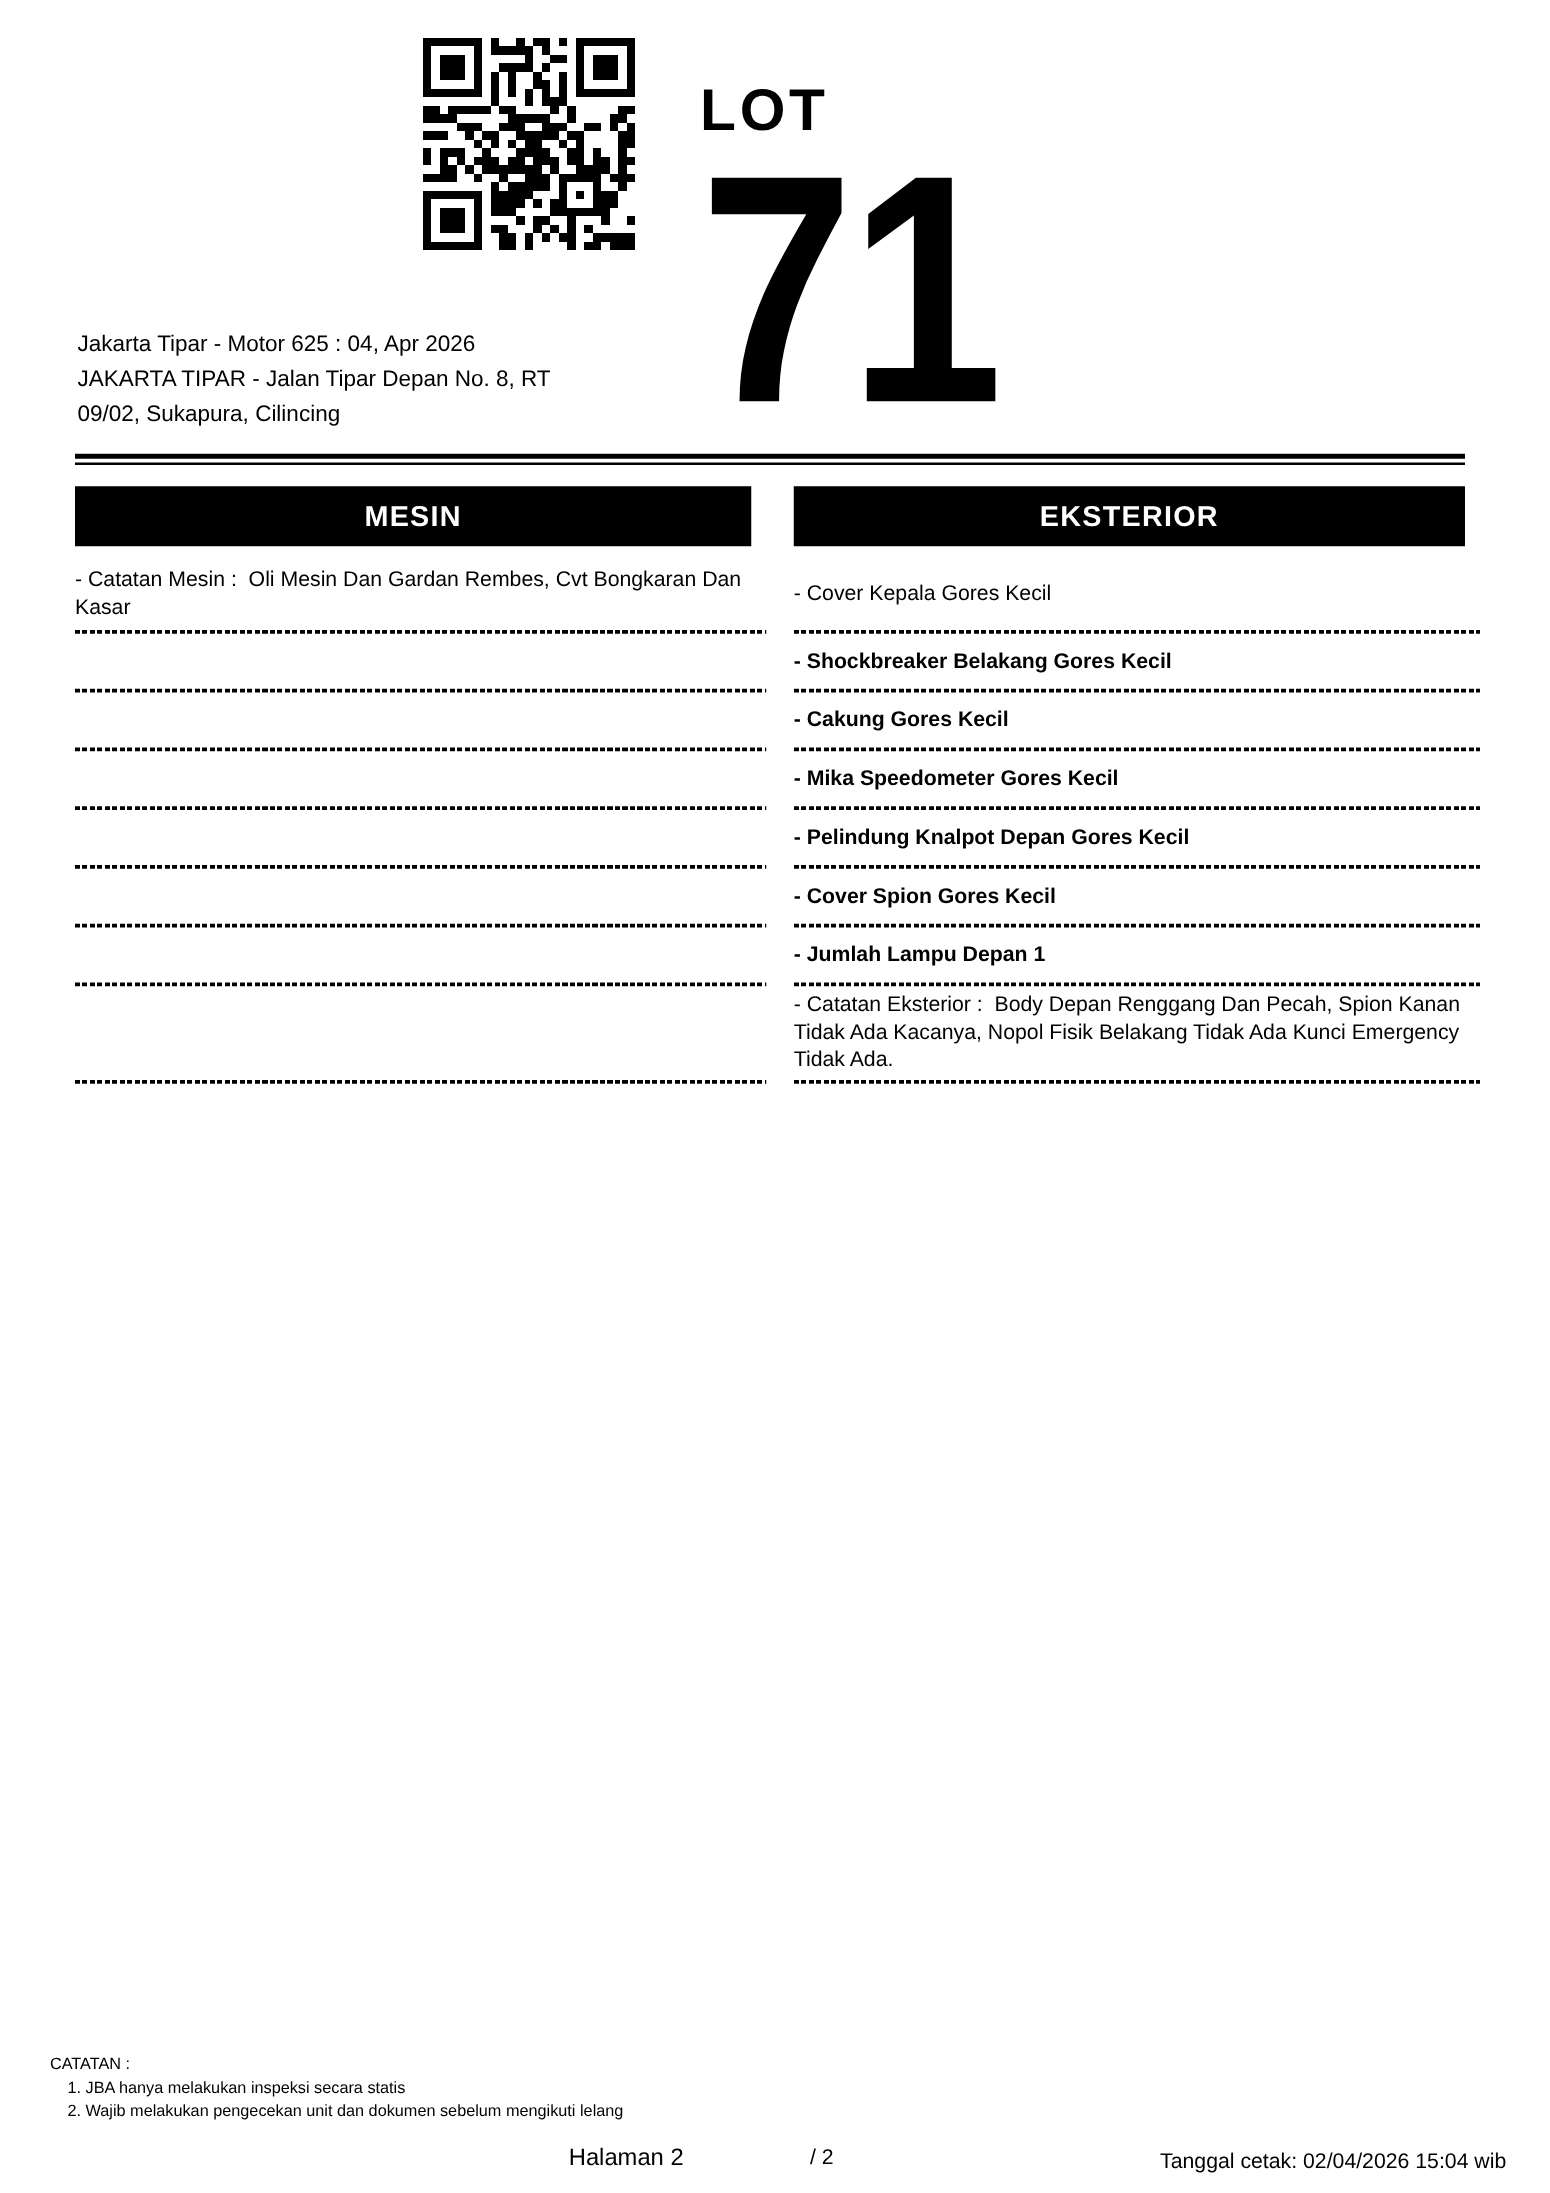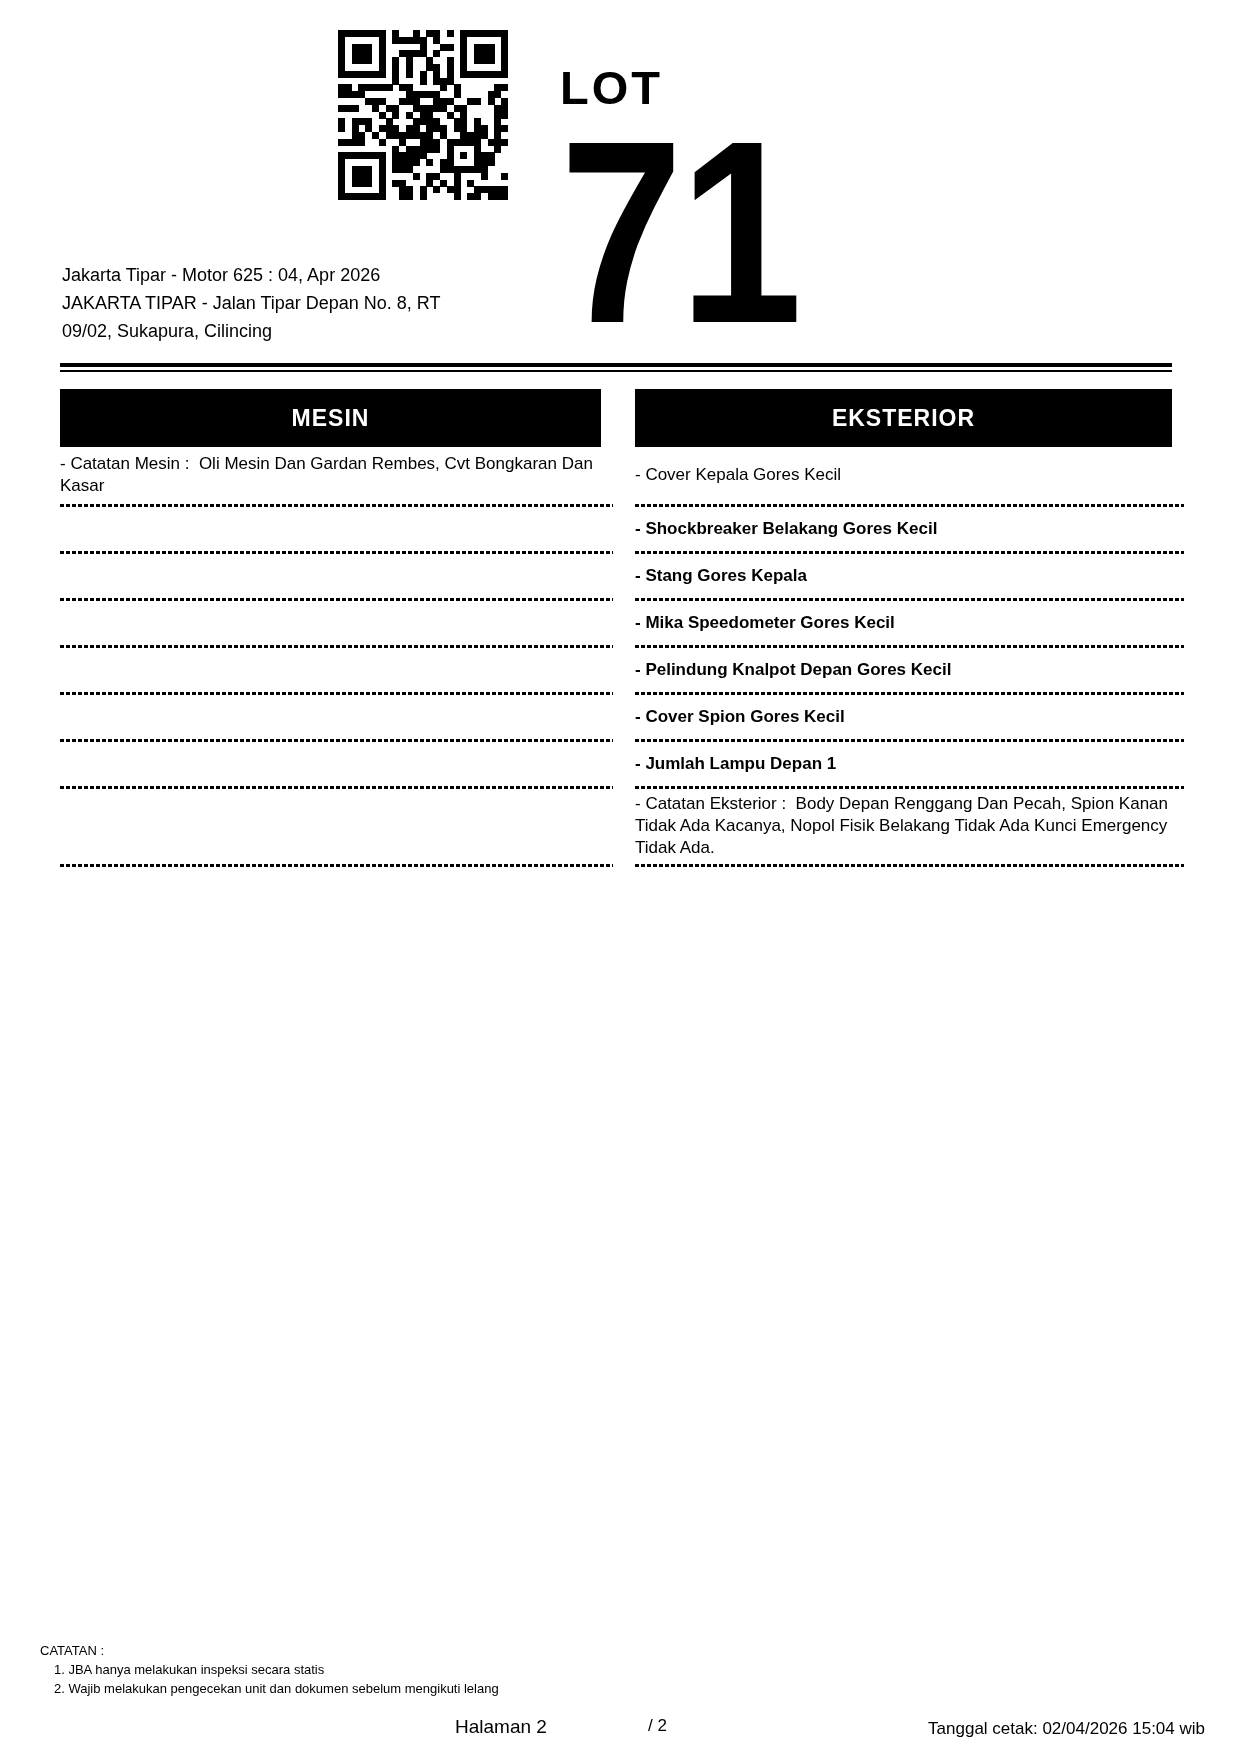--- a/index.html
+++ b/index.html
@@ -30,21 +30,21 @@
     position:absolute;left:62px;top:261px;
     font-size:18px;line-height:28px;
   }
   
   .rule{position:absolute;left:60px;top:363px;width:1112px;}
   .rule .thick{height:4px;background:#000;}
   .rule .thin{height:2px;background:#000;margin-top:3px;}
   
   .bars{position:absolute;left:60px;top:389px;width:1112px;display:flex;gap:10px;}
   .bar{
-    height:58px;background:#000;color:#fff;
+    height:48px;background:#000;color:#fff;
     display:flex;align-items:center;justify-content:center;
     font-weight:bold;font-size:23px;letter-spacing:1px;
   }
   .bar.left{width:553px;}
   .bar.right{width:549px;margin-left:24px;}
   
   .grid{
     position:absolute;left:60px;top:446px;width:1112px;
     display:grid;grid-template-columns:553px 549px;column-gap:22px;
   }
@@ -433,21 +433,21 @@
   </div>
 
   <div class="grid">
     <div class="cell r1">- Catatan Mesin :  Oli Mesin Dan Gardan Rembes, Cvt Bongkaran Dan Kasar</div>
     <div class="cell r1">- Cover Kepala Gores Kecil</div>
 
     <div class="cell rm"></div>
     <div class="cell rm">- Shockbreaker Belakang Gores Kecil</div>
 
     <div class="cell rm"></div>
-    <div class="cell rm">- Stang Gores Kepala</div>
+    <div class="cell rm">- Cakung Gores Kecil</div>
 
     <div class="cell rm"></div>
     <div class="cell rm">- Mika Speedometer Gores Kecil</div>
 
     <div class="cell rm"></div>
     <div class="cell rm">- Pelindung Knalpot Depan Gores Kecil</div>
 
     <div class="cell rm"></div>
     <div class="cell rm">- Cover Spion Gores Kecil</div>
 

